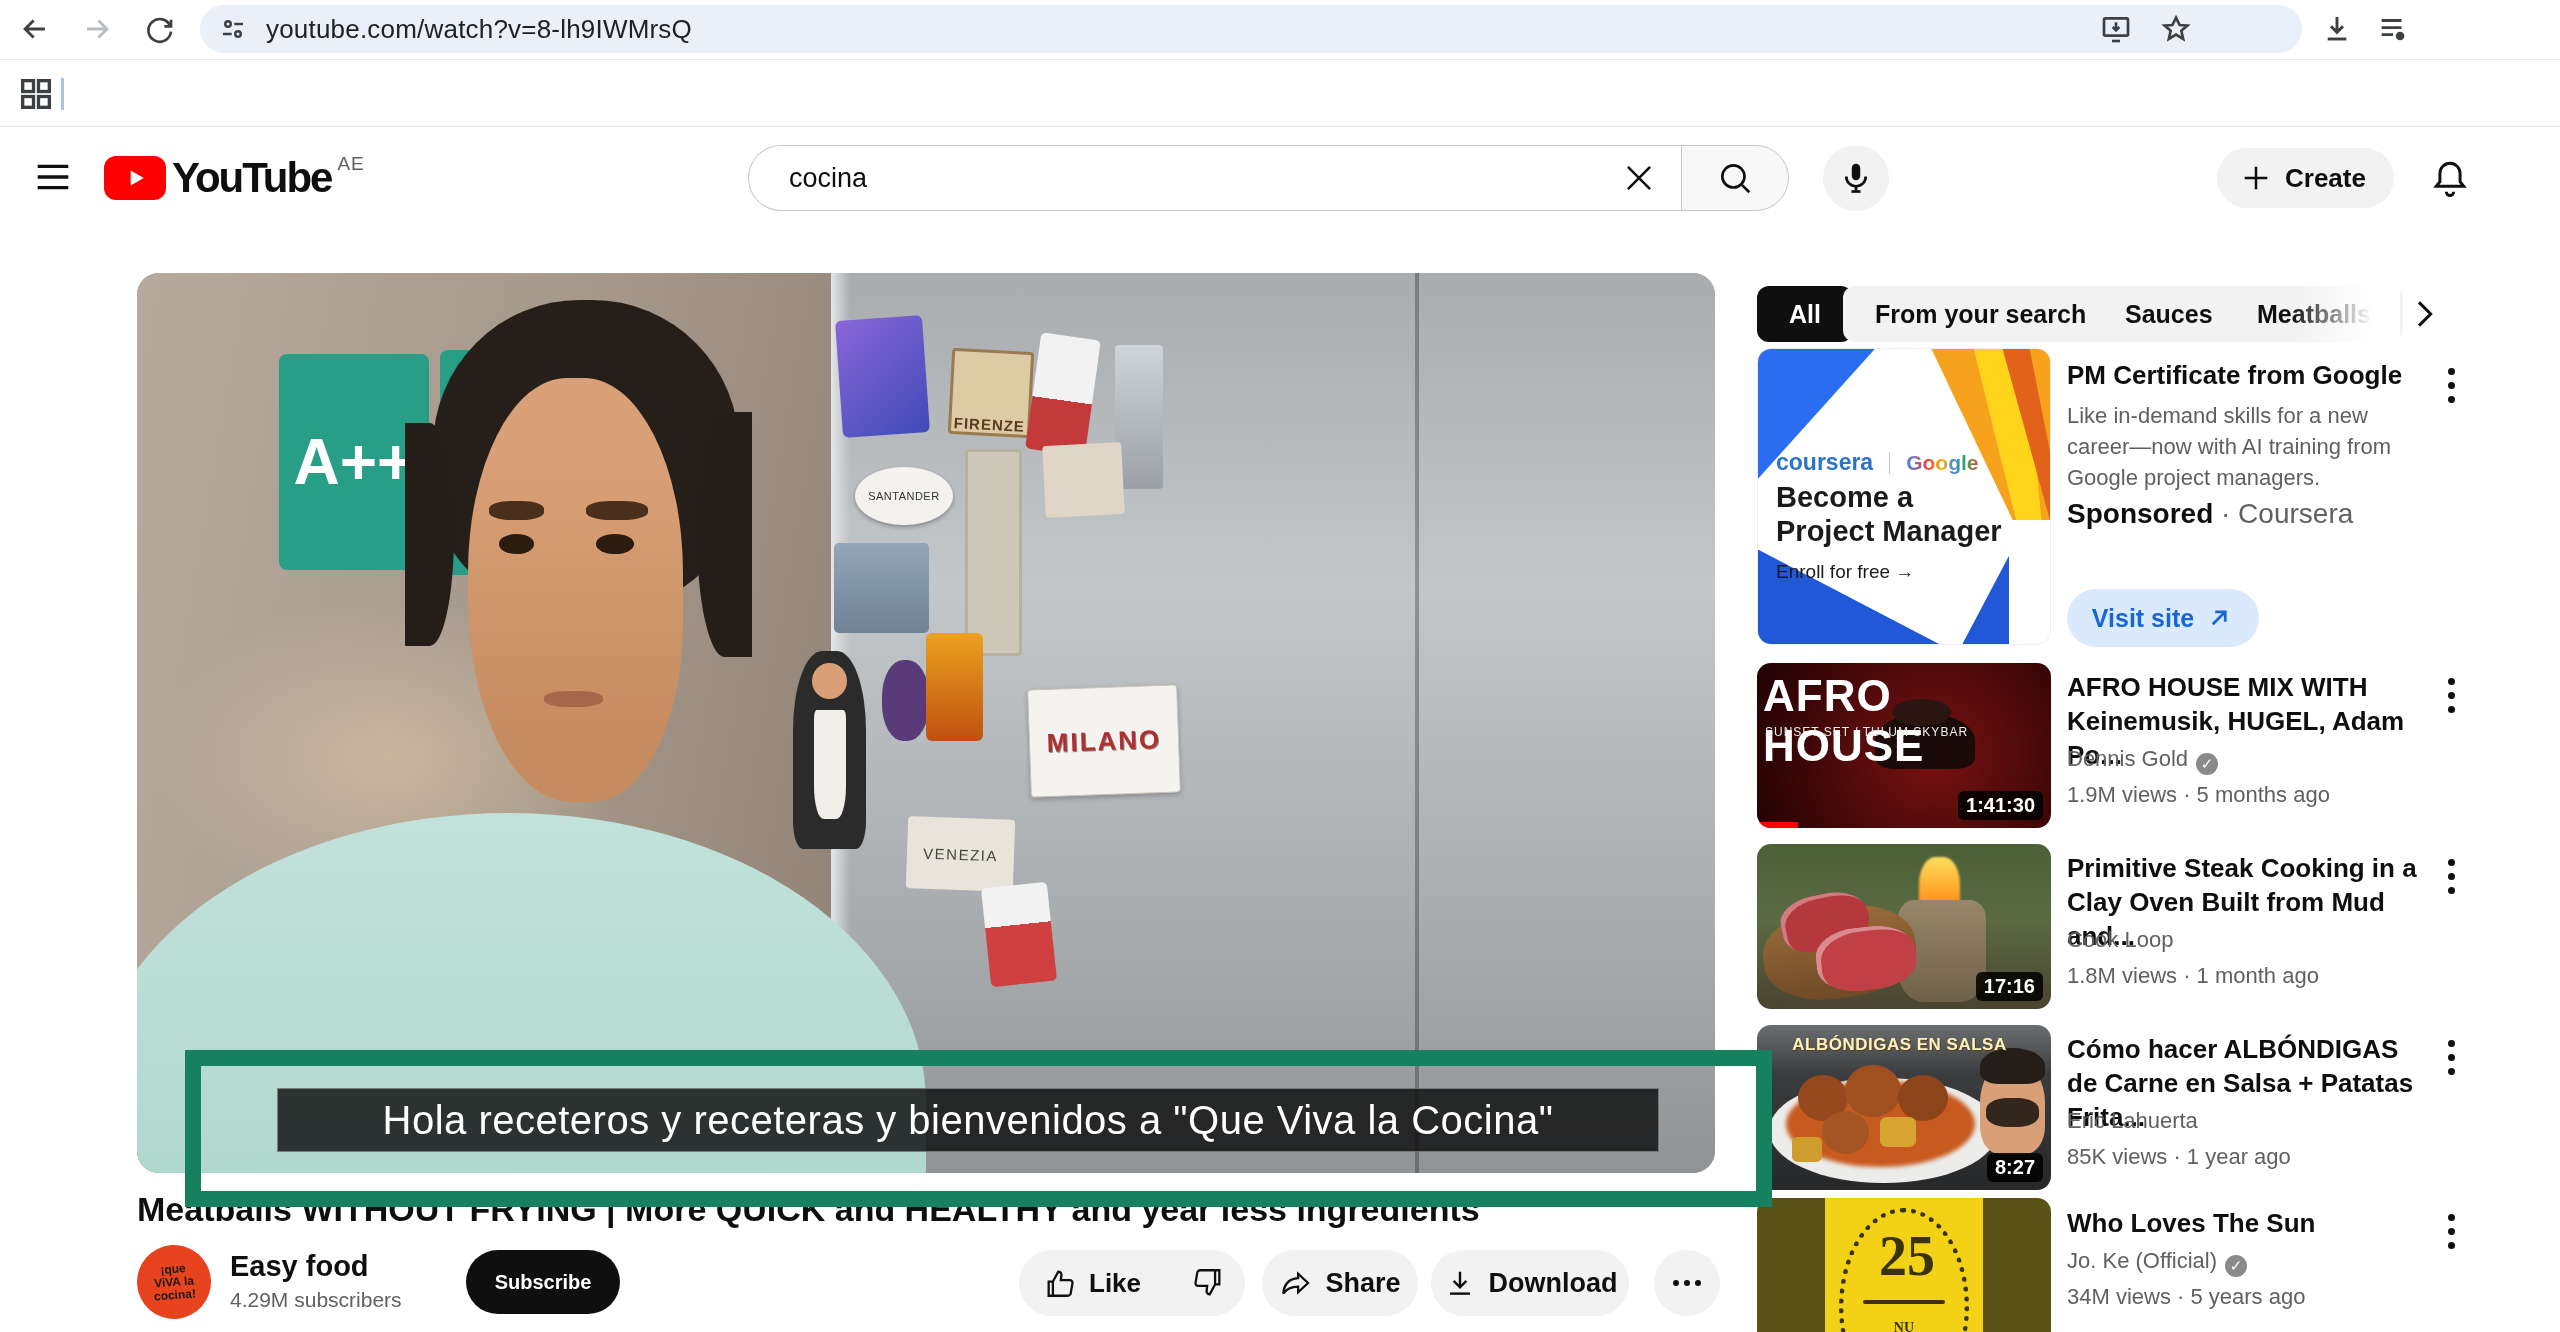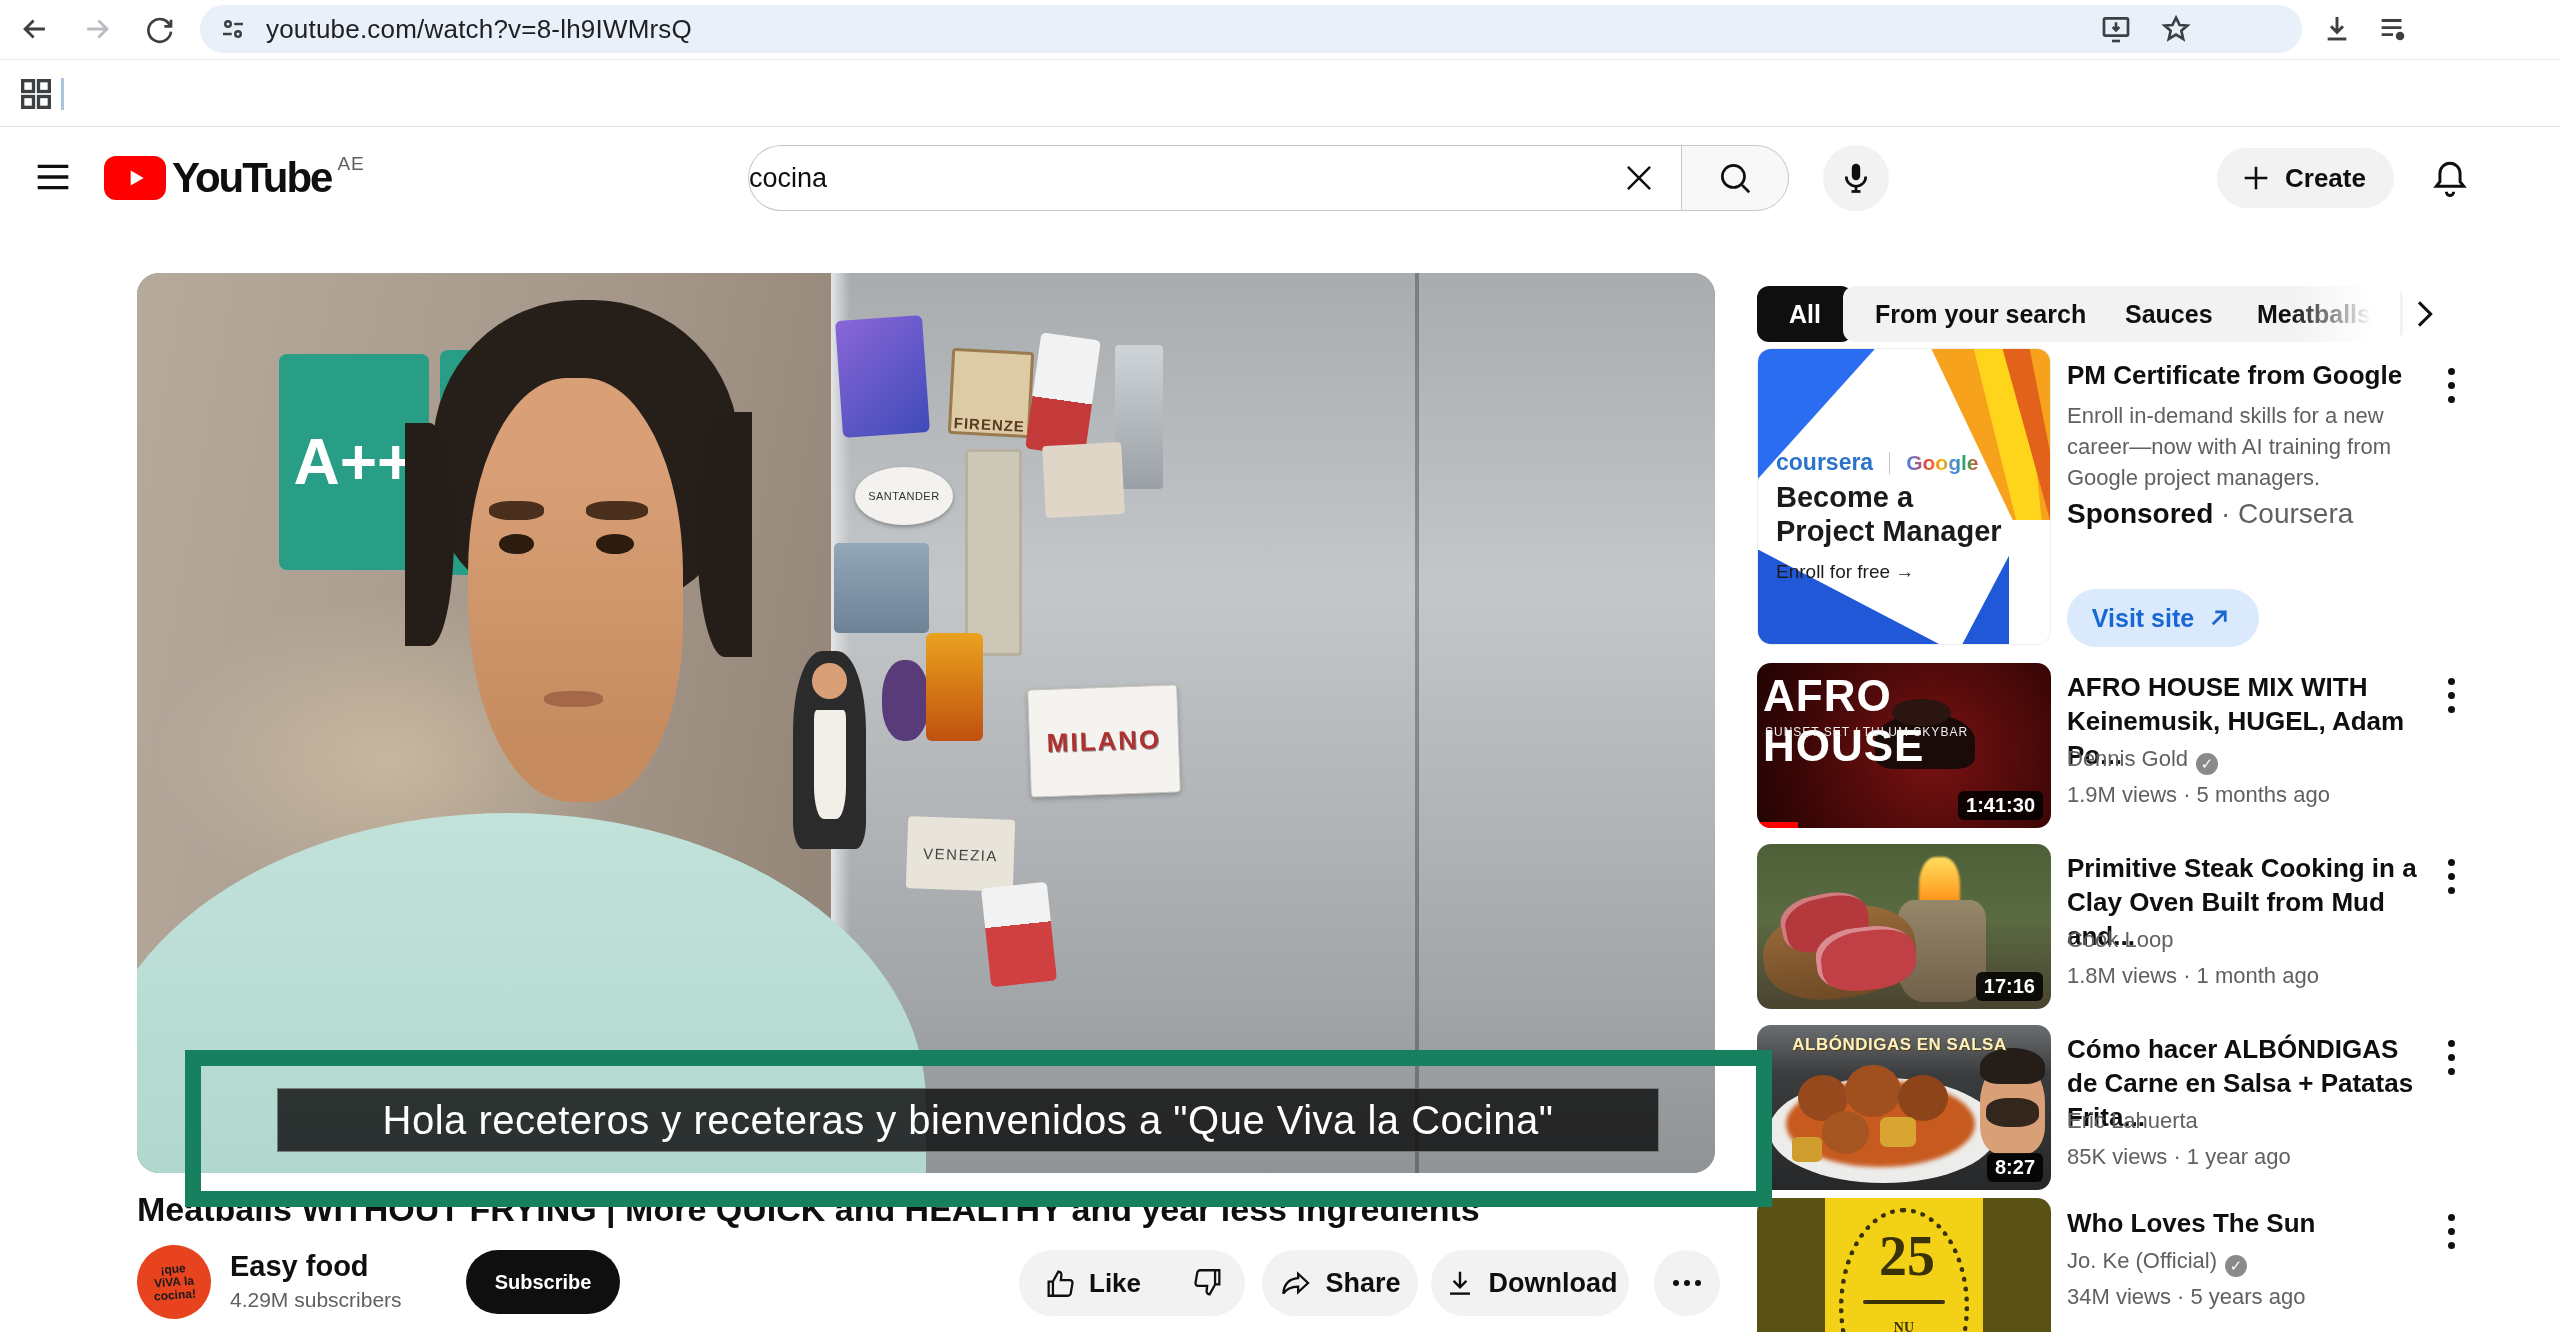--- a/index.html
+++ b/index.html
@@ -14,21 +14,21 @@
   #urlbar { position:absolute; left:200px; top:5px; width:2102px; height:48px; background:#e9f0fa; border-radius:24px; display:flex; align-items:center; }
   #urltext { font-size:26px; color:#202124; margin-left:18px; letter-spacing:.2px; }
   #bookmarks { position:absolute; left:0; top:59px; width:2560px; height:68px; background:#fff; border-top:1px solid #e8eaed; border-bottom:1px solid #e3e5e8; }
 
   
   #ytheader { position:absolute; left:0; top:128px; width:2560px; height:100px; background:#fff; }
   #logo-mark { width:62px; height:44px; background:#f00; border-radius:12px; display:flex; align-items:center; justify-content:center; }
   #logo-word { font-size:42px; font-weight:bold; letter-spacing:-2px; color:#0f0f0f; margin-left:6px; }
   #logo-badge { font-size:19px; color:#606060; letter-spacing:1px; position:relative; top:-14px; margin-left:6px; }
   #searchbox { position:absolute; left:748px; top:17px; width:934px; height:66px; border:1px solid #c6c6c6; border-radius:33px 0 0 33px; border-right:none; display:flex; align-items:center; background:#fff; }
-  #searchtext { font-size:27px; flex:1; }
+  #searchtext { font-size:27px; margin-left:40px; flex:1; }
   #searchbtn { position:absolute; left:1681px; top:17px; width:108px; height:66px; background:#f8f8f8; border:1px solid #c6c6c6; border-radius:0 33px 33px 0; display:flex; align-items:center; justify-content:center; }
   #micbtn { position:absolute; left:1823px; top:17px; width:66px; height:66px; border-radius:50%; background:#f2f2f2; display:flex; align-items:center; justify-content:center; }
   #createbtn { position:absolute; left:2217px; top:20px; height:60px; padding:0 28px 0 22px; background:#f2f2f2; border-radius:30px; display:flex; align-items:center; gap:12px; font-size:26px; font-weight:bold; }
 
   
   #player { position:absolute; left:137px; top:273px; width:1578px; height:900px; border-radius:22px; overflow:hidden; background:#9a8e82; }
   .scene { position:absolute; }
 
   
   #caption { position:absolute; left:277px; top:1088px; width:1382px; height:64px; background:rgba(14,14,14,.82); border:1px solid rgba(200,200,200,.5); display:flex; align-items:center; justify-content:center; z-index:30; }
@@ -310,21 +310,21 @@
   <span class="abs" style="left:18px;top:100px;display:flex;align-items:center;gap:16px;">
     <b style="font-size:23px;color:#2a73cc;">coursera</b>
     <i style="width:1px;height:22px;background:#c8c8c8;"></i>
     <b style="font-size:21px;background:linear-gradient(90deg,#4285F4,#EA4335 30%,#FBBC05 50%,#4285F4 65%,#34A853 82%,#EA4335);-webkit-background-clip:text;background-clip:text;color:transparent;">Google</b>
   </span>
   <span class="abs" style="left:18px;top:132px;font-size:29px;font-weight:bold;color:#1b1b1b;">Become a</span>
   <span class="abs" style="left:18px;top:166px;font-size:29px;font-weight:bold;color:#1b1b1b;">Project Manager</span>
   <span class="abs" style="left:18px;top:212px;font-size:19px;color:#1b1b1b;">Enroll for free  →</span>
 </div>
 <div class="abs sb-title" style="left:2067px;top:358px;width:340px;">PM Certificate from Google</div>
-<div class="abs sb-meta" style="left:2067px;top:400px;width:330px;line-height:31px;">Enroll in-demand skills for a new career—now with AI training from Google project managers.</div>
+<div class="abs sb-meta" style="left:2067px;top:400px;width:330px;line-height:31px;">Like in-demand skills for a new career—now with AI training from Google project managers.</div>
 <div class="abs" style="left:2067px;top:498px;font-size:28px;">
   <b style="color:#0f0f0f;">Sponsored</b>
   <span style="color:#606060;">· Coursera</span>
 </div>
 <div class="kebab" style="top:368px;">
     <i></i>
     <i></i>
     <i></i>
   </div>
 <div class="abs" style="left:2067px;top:589px;width:192px;height:58px;background:#dbe9fd;border-radius:29px;display:flex;align-items:center;justify-content:center;gap:10px;">

